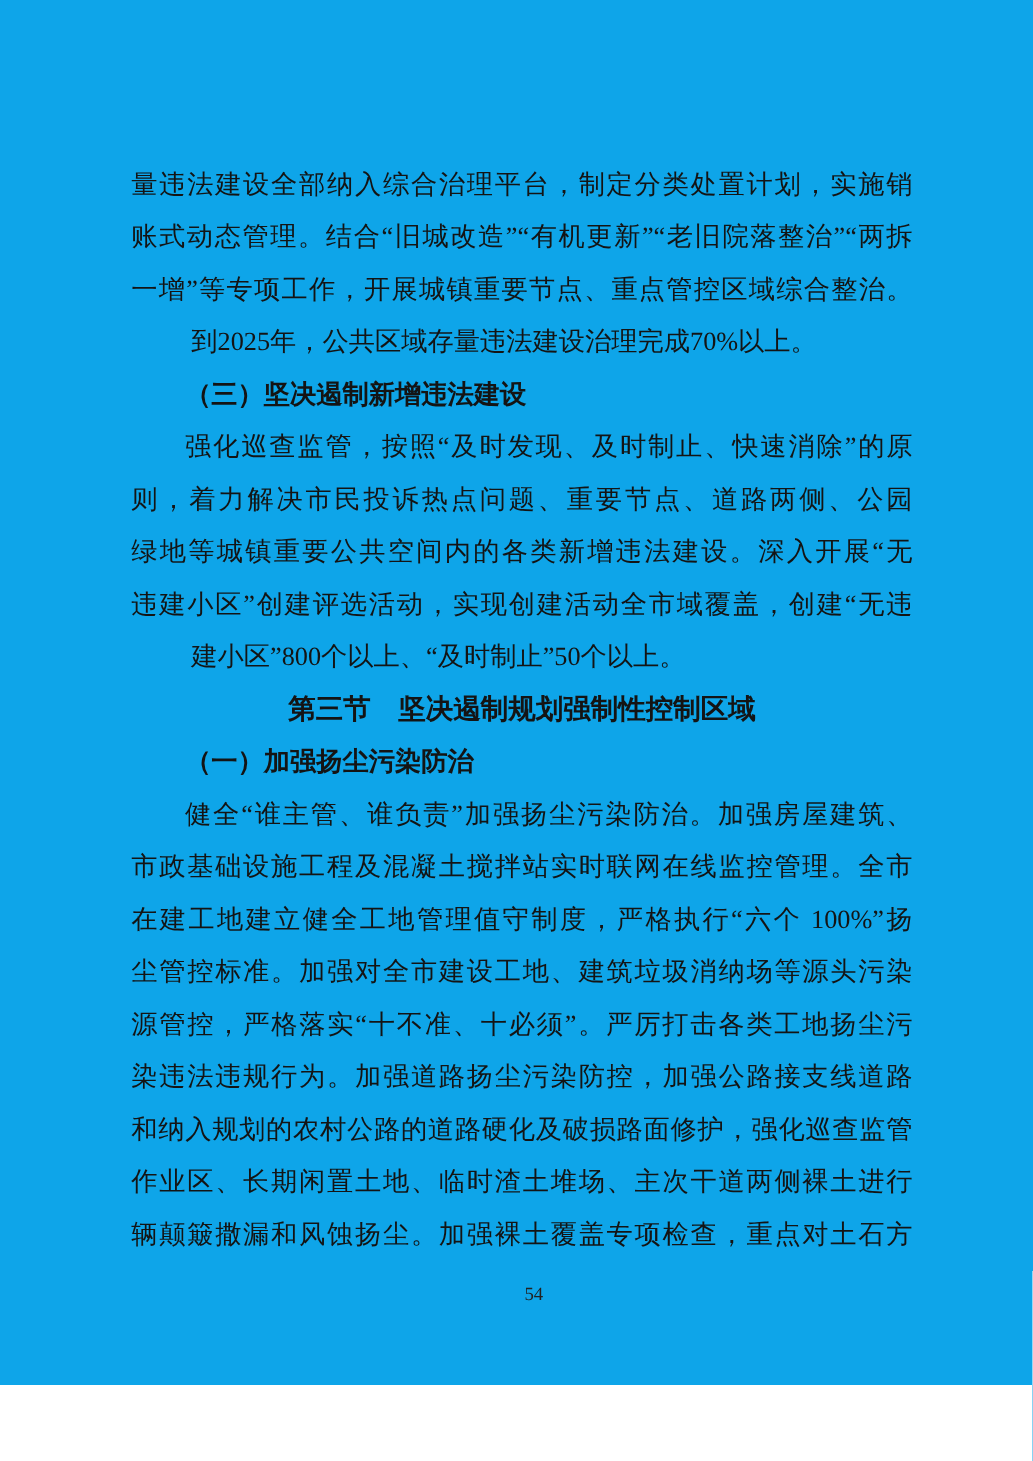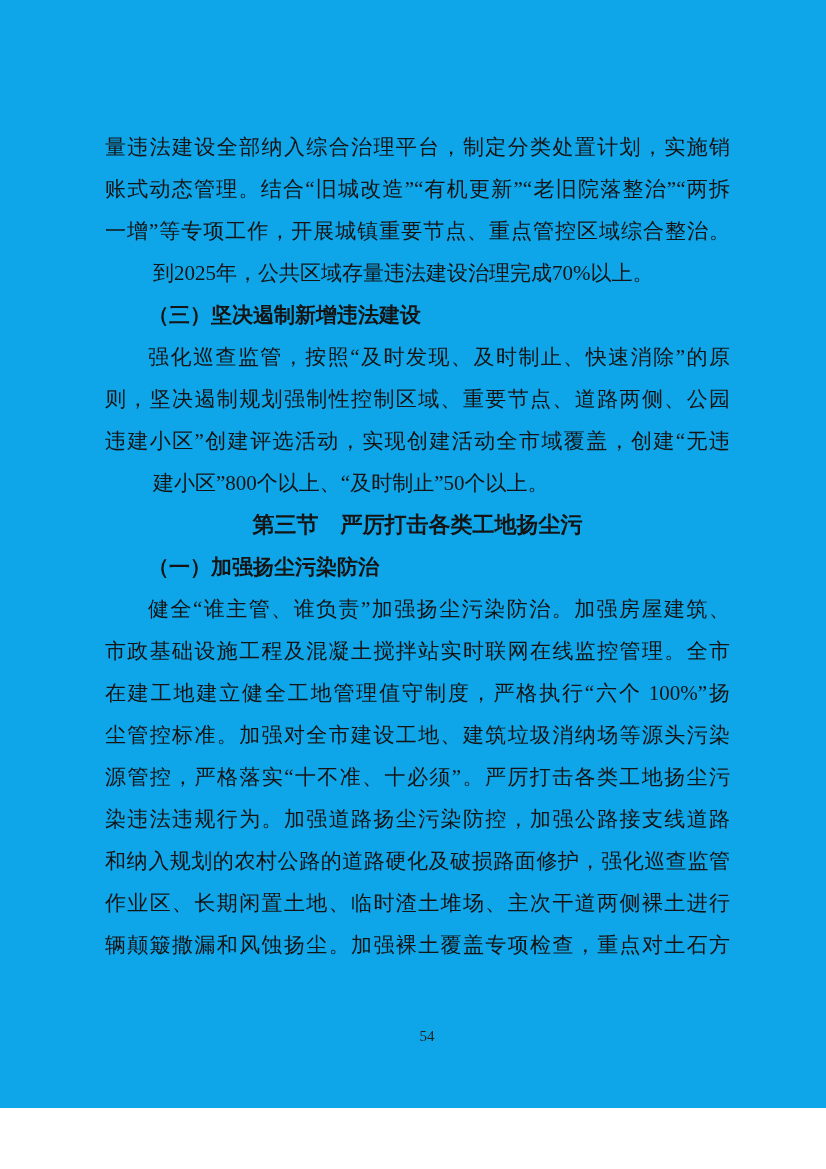--- a/index.html
+++ b/index.html
@@ -70,25 +70,26 @@
   <div class="text-block">
 
     <div class="line">量违法建设全部纳入综合治理平台，制定分类处置计划，实施销</div>
     <div class="line">账式动态管理。结合“旧城改造”“有机更新”“老旧院落整治”“两拆</div>
     <div class="line">一增”等专项工作，开展城镇重要节点、重点管控区域综合整治。</div>
     <div class="line last">到2025年，公共区域存量违法建设治理完成70%以上。</div>
 
     <div class="line subheading">（三）坚决遏制新增违法建设</div>
 
     <div class="line indent">强化巡查监管，按照“及时发现、及时制止、快速消除”的原</div>
-    <div class="line">则，坚决遏制规划强制性控制区域、重要节点、道路两侧、公园</div>
+    <div class="line">则，着力解决市民投诉热点问题、重要节点、道路两侧、公园</div>
+    <div class="line">绿地等城镇重要公共空间内的各类新增违法建设。深入开展“无</div>
     <div class="line">违建小区”创建评选活动，实现创建活动全市域覆盖，创建“无违</div>
     <div class="line last">建小区”800个以上、“及时制止”50个以上。</div>
 
-    <div class="line section">第三节　严厉打击各类工地扬尘污</div>
+    <div class="line section">第三节　坚决遏制规划强制性控制区域</div>
 
     <div class="line subheading">（一）加强扬尘污染防治</div>
 
     <div class="line indent">健全“谁主管、谁负责”加强扬尘污染防治。加强房屋建筑、</div>
     <div class="line">市政基础设施工程及混凝土搅拌站实时联网在线监控管理。全市</div>
     <div class="line">在建工地建立健全工地管理值守制度，严格执行“六个 100%”扬</div>
     <div class="line">尘管控标准。加强对全市建设工地、建筑垃圾消纳场等源头污染</div>
     <div class="line">源管控，严格落实“十不准、十必须”。严厉打击各类工地扬尘污</div>
     <div class="line">染违法违规行为。加强道路扬尘污染防控，加强公路接支线道路</div>
     <div class="line">和纳入规划的农村公路的道路硬化及破损路面修护，强化巡查监管</div>

